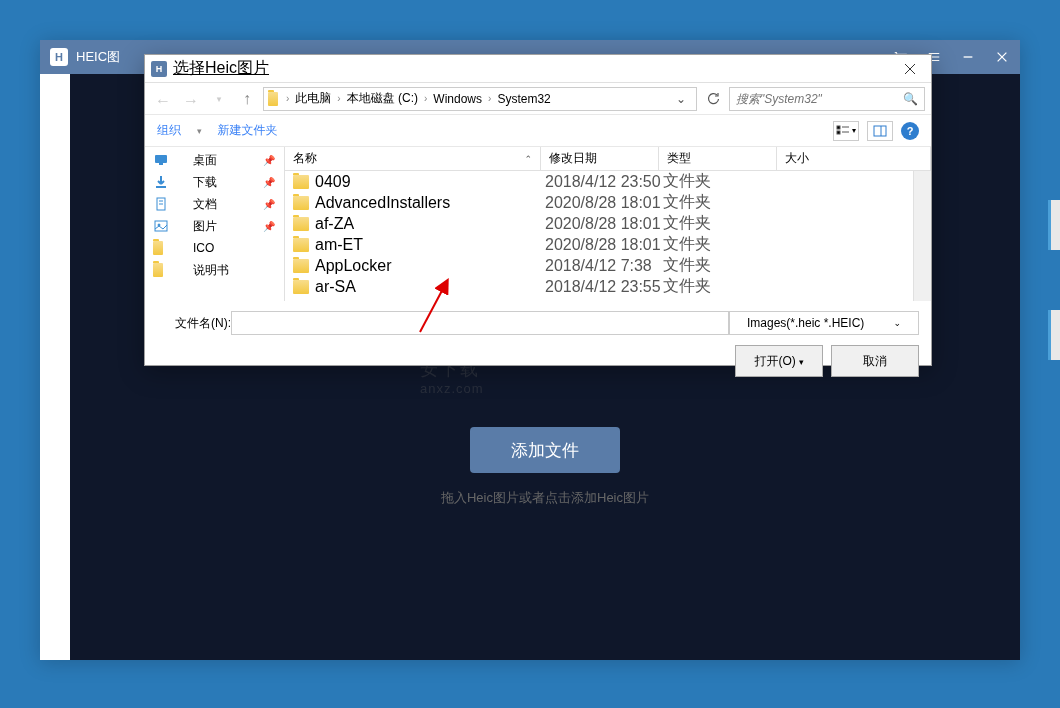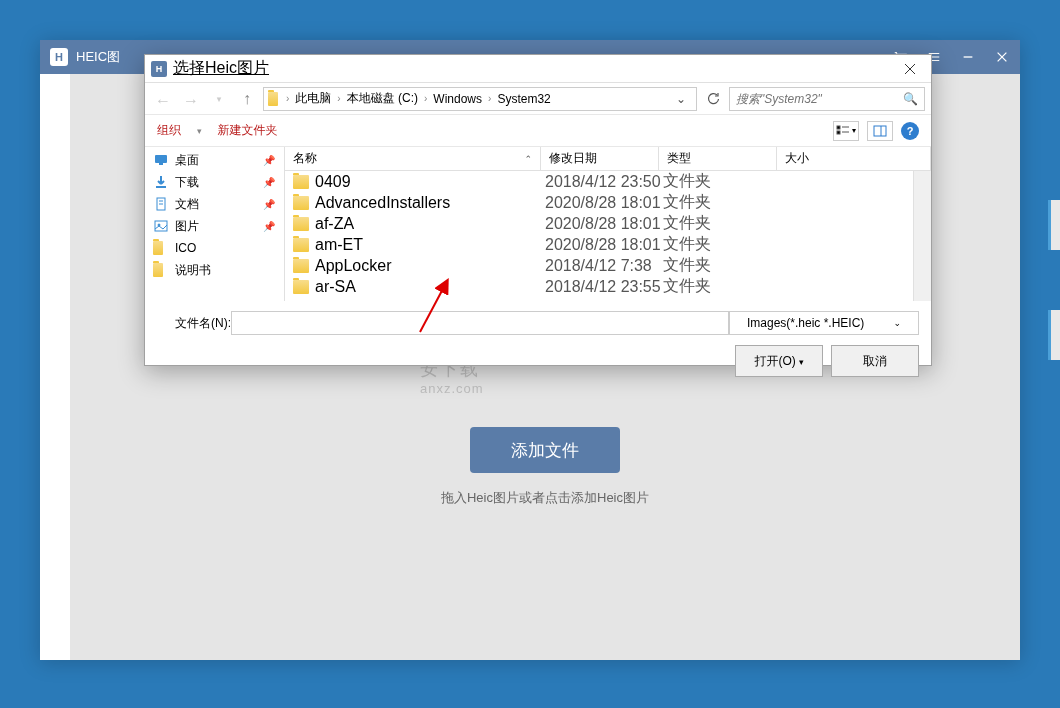--- a/index.html
+++ b/index.html
@@ -10,21 +10,21 @@
 .task-btn { width: 12px; height: 50px; background: #e8e8e8; border-left: 3px solid #4a9fd8; }
 
 
 .app-window { position: absolute; left: 40px; top: 40px; width: 980px; height: 620px; background: #fff; box-shadow: 0 2px 20px rgba(0,0,0,0.2); }
 .app-titlebar { height: 34px; background: #5a7ca8; display: flex; align-items: center; padding: 0 10px; color: #fff; }
 .app-logo { width: 18px; height: 18px; background: #fff; border-radius: 3px; display: flex; align-items: center; justify-content: center; color: #5a7ca8; font-size: 11px; font-weight: bold; margin-right: 8px; }
 .app-title { font-size: 13px; flex: 1; }
 .app-controls { display: flex; gap: 18px; align-items: center; }
 .app-ctrl { width: 16px; height: 16px; cursor: pointer; display: flex; align-items: center; justify-content: center; }
 .app-ctrl svg { width: 14px; height: 14px; }
-.app-body { background: #e5e5e5; height: calc(100% - 34px); position: relative; display: flex; flex-direction: column; align-items: center; justify-content: center; margin-left: 30px; }
+.app-body { background: #0f172a; height: calc(100% - 34px); position: relative; display: flex; flex-direction: column; align-items: center; justify-content: center; margin-left: 30px; }
 .add-btn { width: 150px; height: 46px; background: #5a7ca8; color: #fff; font-size: 17px; border: none; border-radius: 4px; cursor: pointer; margin-top: 200px; }
 .hint-text { margin-top: 16px; color: #666; font-size: 13px; }
 
 
 .watermark { position: absolute; left: 420px; top: 315px; color: rgba(100,100,100,0.3); font-size: 18px; pointer-events: none; z-index: 5; }
 .watermark-lock { width: 34px; height: 38px; border: 2px solid rgba(100,100,100,0.3); border-radius: 6px; margin: 0 auto 4px; position: relative; }
 .watermark-lock::before { content: ""; position: absolute; top: -14px; left: 7px; width: 16px; height: 14px; border: 2px solid rgba(100,100,100,0.3); border-bottom: none; border-radius: 10px 10px 0 0; }
 .watermark-txt { letter-spacing: 2px; }
 
 
@@ -40,29 +40,29 @@
 .breadcrumb { flex: 1; height: 24px; border: 1px solid #ccc; display: flex; align-items: center; padding: 0 4px; font-size: 12px; gap: 2px; }
 .bc-item { padding: 0 4px; cursor: pointer; }
 .bc-sep { color: #888; font-size: 10px; }
 .bc-dropdown { width: 16px; color: #555; }
 .refresh-btn { width: 24px; height: 24px; display: flex; align-items: center; justify-content: center; cursor: pointer; }
 .search-box { width: 196px; height: 24px; border: 1px solid #ccc; padding: 0 6px; font-size: 12px; display: flex; align-items: center; }
 .search-box input { border: none; outline: none; flex: 1; font-size: 12px; color: #888; font-style: italic; }
 .search-box .search-ico { color: #888; }
 
 .dlg-toolbar { height: 32px; display: flex; align-items: center; padding: 0 12px; border-bottom: 1px solid #e8e8e8; font-size: 12px; gap: 16px; }
-.tb-link { color: #b91c1c; cursor: pointer; }
+.tb-link { color: #3b82f6; cursor: pointer; }
 .tb-spacer { flex: 1; }
 .tb-view { display: flex; gap: 8px; align-items: center; }
 .view-btn { width: 26px; height: 20px; border: 1px solid #ccc; display: flex; align-items: center; justify-content: center; cursor: pointer; }
 .help-btn { width: 18px; height: 18px; background: #2e7dce; color: #fff; border-radius: 50%; font-size: 11px; font-weight: bold; display: flex; align-items: center; justify-content: center; cursor: pointer; }
 
 .dlg-content { display: flex; height: 154px; }
 .sidebar { width: 140px; border-right: 1px solid #e0e0e0; overflow-y: auto; font-size: 12px; padding: 2px 4px; }
-.sidebar-item { display: flex; align-items: center; height: 22px; padding: 0 4px; gap: 6px; cursor: pointer; }
+.sidebar-item { display: flex; align-items: center; height: 22px; padding: 0 4px; gap: 24px; cursor: pointer; }
 .side-icon { width: 16px; height: 16px; display: flex; align-items: center; justify-content: center; }
 .pin-icon { margin-left: auto; color: #888; font-size: 10px; }
 
 .file-area { flex: 1; position: relative; display: flex; flex-direction: column; }
 .file-header { display: flex; height: 24px; border-bottom: 1px solid #e0e0e0; font-size: 12px; align-items: center; }
 .file-header > div { border-right: 1px solid #e0e0e0; padding: 0 8px; display: flex; align-items: center; height: 100%; }
 .col-name { width: 256px; display: flex; }
 .col-name .sort-arrow { margin-left: auto; font-size: 9px; color: #555; }
 .col-date { width: 118px; }
 .col-type { width: 118px; }

